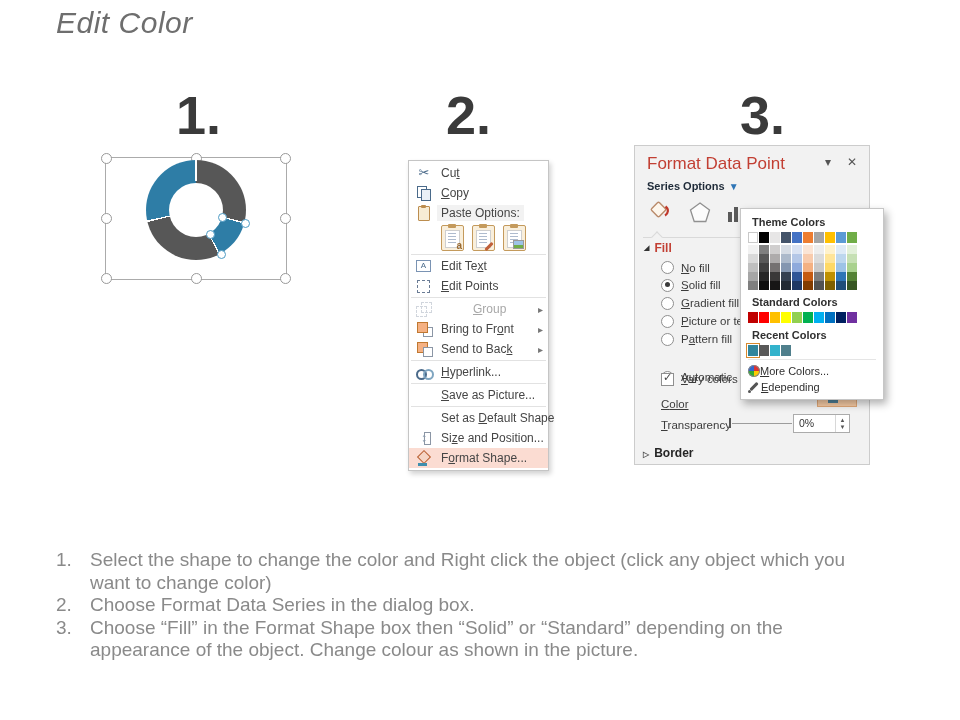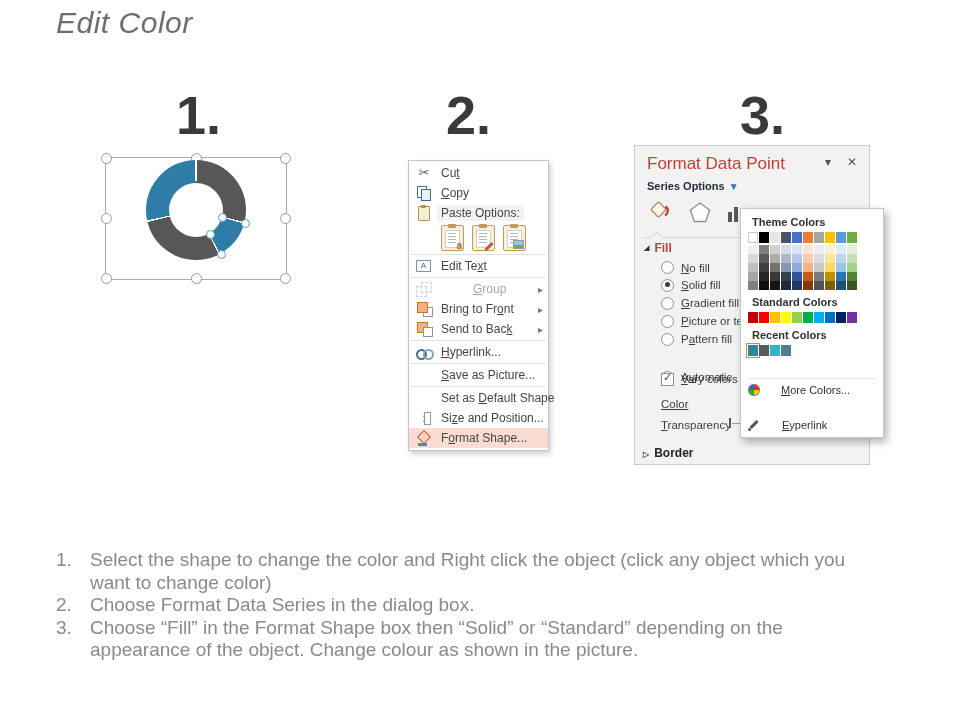--- a/index.html
+++ b/index.html
@@ -103,21 +103,21 @@
   .flyout{position:absolute;left:740px;top:208px;width:128px;background:#fff;border:1px solid #C6C6C6;
           box-shadow:3px 4px 8px rgba(0,0,0,.3);padding:5px 7px 6px 7px;z-index:5;font-size:11px;color:#303030;}
   .fly-label{font-weight:bold;margin:2px 0 4px 4px;}
   .swgrid{display:grid;grid-template-columns:repeat(10,10px);column-gap:1px;}
   .swgrid.tints{row-gap:0;margin-top:2px;}
   .sw{width:10px;height:11px;}
   .sw.tint{height:9px;}
   .sw.white{box-shadow:inset 0 0 0 1px #C9C9C9;}
   .sw.selected{box-shadow:0 0 0 1px #fff, 0 0 0 2px #D88A2E;}
   .recent-row{display:grid;grid-template-columns:repeat(4,10px);column-gap:1px;}
-  .fly-item{display:flex;align-items:center;gap:21px;margin-top:22px;}
+  .fly-item{display:flex;align-items:center;gap:0;margin-top:3px;}
   .fly-item.first{border-top:1px solid #E5E5E5;padding-top:5px;}
   .palette-icon{width:12px;height:12px;border-radius:50%;flex:0 0 12px;
                 background:conic-gradient(#D33 0 25%,#FC0 25% 50%,#3A3 50% 75%,#36C 75% 100%);box-shadow:inset 0 0 0 1px #888;}
   .dropper-icon{width:13px;height:13px;position:relative;flex:0 0 13px;}
   .dropper-icon::before{content:"";position:absolute;left:1px;top:5px;width:10px;height:3px;background:#555;transform:rotate(-45deg);border-radius:1px;}
   .dropper-icon::after{content:"";position:absolute;left:0;bottom:0;width:3px;height:3px;background:#555;border-radius:50%;}
 
   
   .instructions{position:absolute;left:56px;top:549px;width:832px;font-size:19px;color:#8A8A8A;line-height:22.5px;}
   .inst-item{display:flex;}
@@ -167,20 +167,24 @@
       </div>
       <div class="mrow picons">
         <span class="pic v1"><span class="sheet"></span><span class="mark"></span></span>
         <span class="pic v2"><span class="sheet"></span><span class="mark"></span></span>
         <span class="pic v3"><span class="sheet"></span><span class="mark"></span></span>
       </div>
       <div class="msep"></div>
       <div class="mrow">
         <span class="mi edit-text-icon"></span>
         <span class="mlabel"><span>Edit Te</span><span class="ac">x</span><span>t</span></span>
+      </div>
+      <div class="mrow">
+        <span class="mi edit-points-icon"></span>
+        <span class="mlabel"><span></span><span class="ac">E</span><span>dit Points</span></span>
       </div>
       <div class="msep"></div>
       <div class="mrow disabled">
         <span class="mi group-icon"></span>
         <span class="mlabel"><span></span><span class="ac">G</span><span>roup</span></span>
         <span class="subarrow">▸</span>
       </div>
       <div class="mrow">
         <span class="mi bring-to-front-icon"></span>
         <span class="mlabel"><span>Bring to Fr</span><span class="ac">o</span><span>nt</span></span>
@@ -400,21 +404,21 @@
         <div class="sw" style="background: rgb(89, 89, 89);"></div>
         <div class="sw" style="background: rgb(51, 179, 204);"></div>
         <div class="sw" style="background: rgb(79, 127, 140);"></div>
       </div>
     <div class="fly-item first lbl">
       <span class="palette-icon"></span>
       <span><span></span><span class="ac">M</span><span>ore Colors...</span></span>
     </div>
     <div class="fly-item lbl">
       <span class="dropper-icon"></span>
-      <span><span></span><span class="ac">E</span><span>yperlink</span></span>
+      <span><span></span><span class="ac">E</span><span>depending</span></span>
     </div>
   </div>
 
   <div class="instructions">
     <div class="inst-item">
       <span class="inst-num">1.</span>
       <span class="inst-text">Select the shape to change the color and Right click the object (click any object which you want to change color)</span>
     </div>
     <div class="inst-item">
       <span class="inst-num">2.</span>

